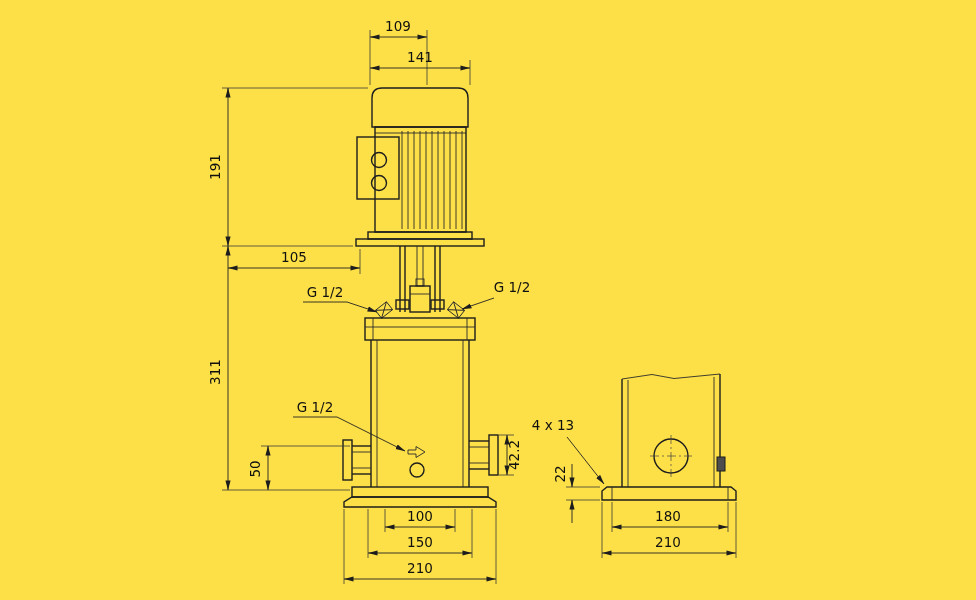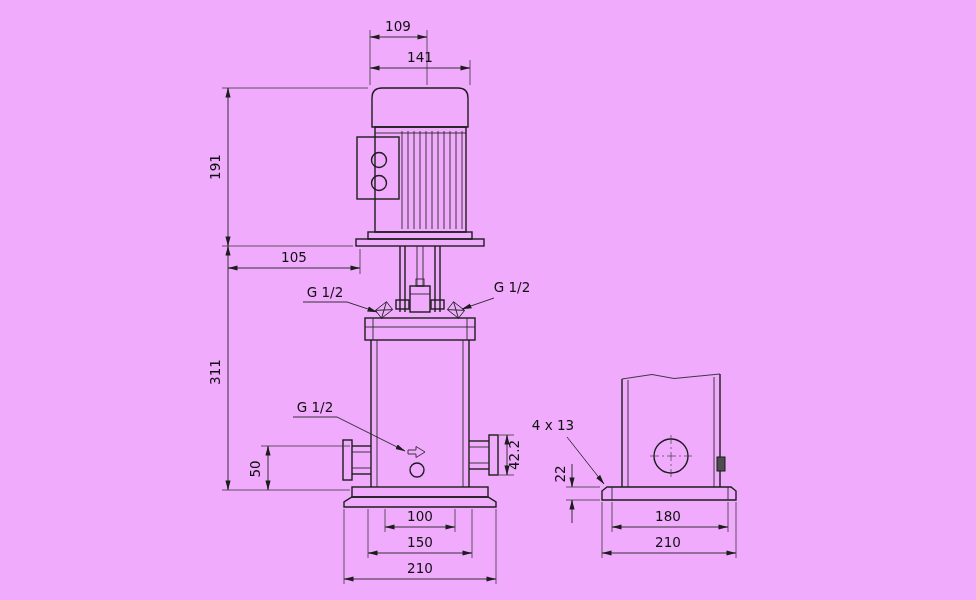--- a/index.html
+++ b/index.html
@@ -1,16 +1,16 @@
 <!DOCTYPE html>
 <html><head>
 <meta charset="utf-8">
 <style>
   html,body{margin:0;padding:0;background:#ffffff;width:976px;height:600px;overflow:hidden;}
-  .stage{width:976px;height:600px;background:#f0abfc;position:relative;font-family:"DejaVu Sans",sans-serif;}
+  .stage{width:976px;height:600px;background:#fde047;position:relative;font-family:"DejaVu Sans",sans-serif;}
   svg{display:block;}
   .o{fill:none;stroke:#1d1d1d;stroke-width:1.4;stroke-linejoin:miter;stroke-linecap:butt;}
   .t{fill:none;stroke:#2a2a2a;stroke-width:0.9;}
   .x{fill:none;stroke:#3a3a3a;stroke-width:0.8;}
   .d{fill:none;stroke:#222222;stroke-width:0.9;}
   .c{fill:none;stroke:#444;stroke-width:0.7;stroke-dasharray:9 3 2 3;}
   .dt{font-family:"DejaVu Sans",sans-serif;font-size:13.5px;fill:#101010;}
 </style>
 </head>
 <body>

